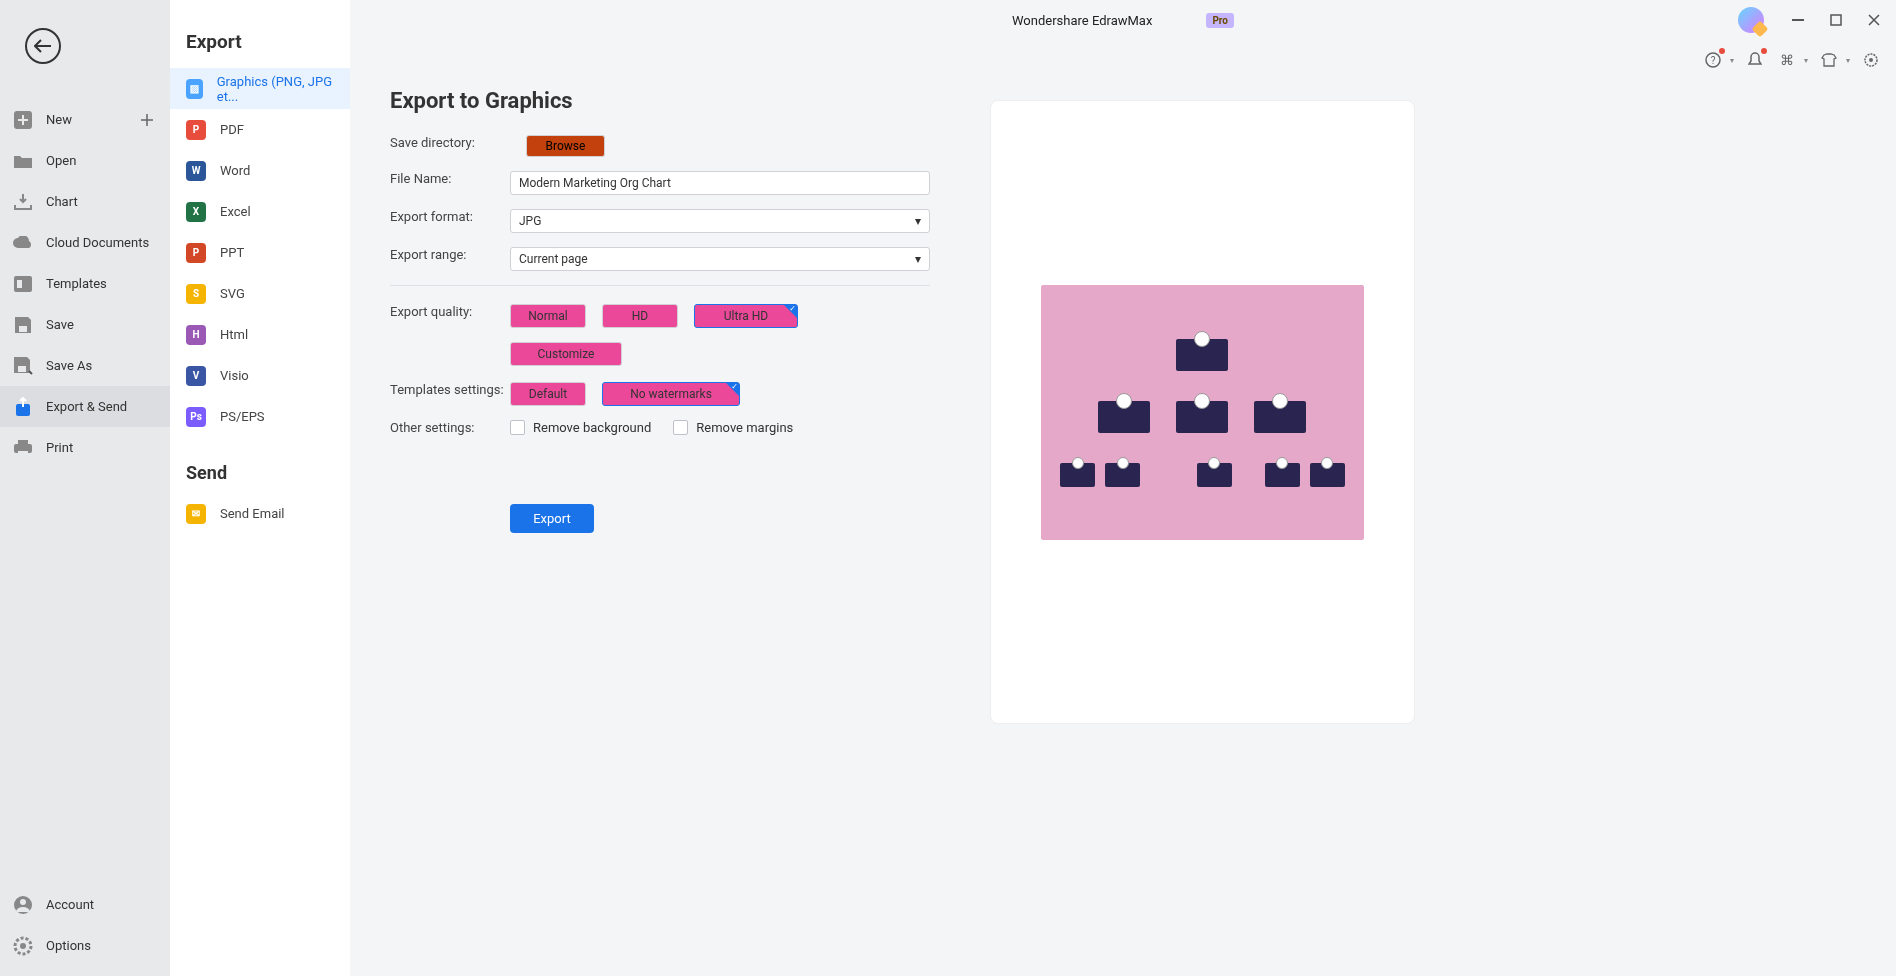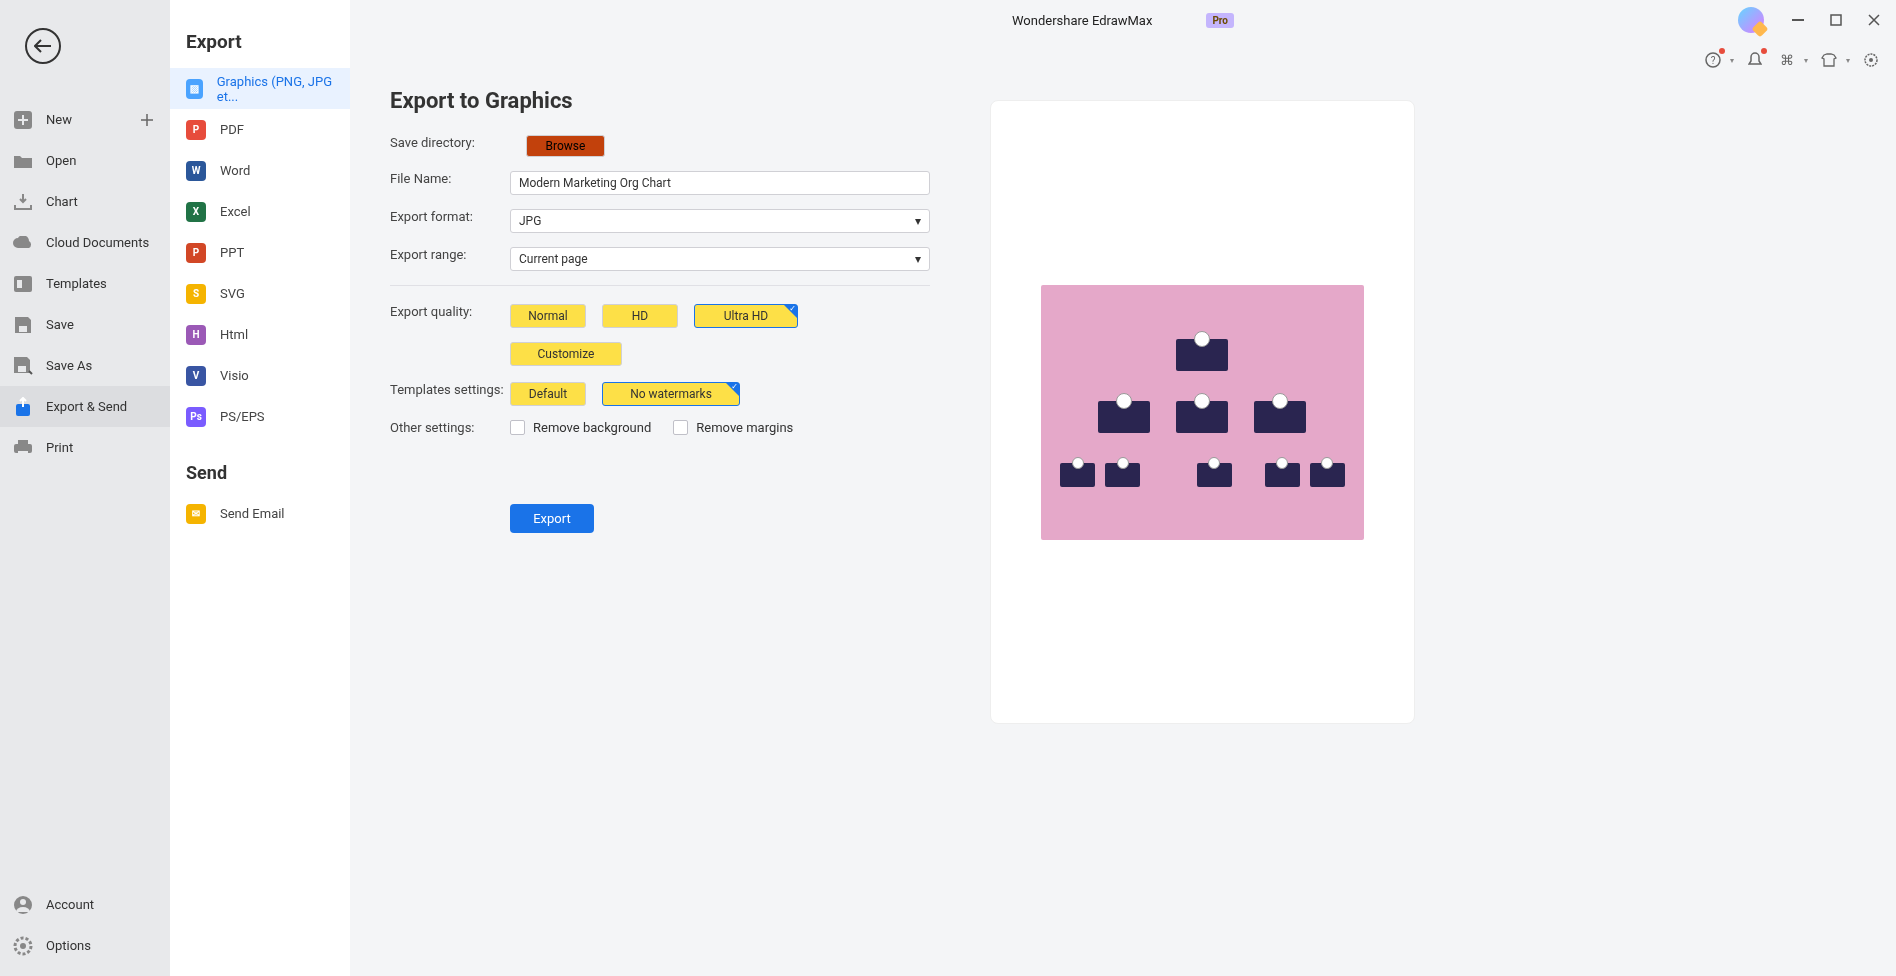--- a/index.html
+++ b/index.html
@@ -40,21 +40,21 @@
 .form-area h1 { font-size: 22px; font-weight: 700; margin-bottom: 22px; }
 .form-row { display: flex; align-items: flex-start; margin-bottom: 14px; }
 .form-label { width: 120px; font-size: 13px; color: #444; }
 .txt-input { flex:1; height: 24px; background: #fff; border: 1px solid #d0d0d5; border-radius: 3px; padding: 0 8px; font-size: 12px; color: #777; display:flex; align-items:center; }
 .file-input { color:#333; }
 .browse-btn { width: 79px; height: 22px; background:#c2410c; border:1px solid #d0d0d5; border-radius:3px; margin-left: 16px; font-size:12px; cursor:pointer; }
 .select-box { flex:1; height:24px; background:#fff; border:1px solid #d0d0d5; border-radius:3px; padding:0 8px; display:flex; align-items:center; justify-content:space-between; font-size:12px; cursor:pointer; }
 .divider { height:1px; background:#e0e0e5; margin:8px 0 18px 0; }
 
 .btn-group { display:flex; gap:16px; }
-.small-btn { height:24px; padding:0 16px; background:#fde047; border:1px solid #d0d0d5; border-radius:3px; font-size:12px; cursor:pointer; display:flex; align-items:center; position:relative; min-width:76px; justify-content:center;}
+.small-btn { height:24px; padding:0 16px; background:#ec4899; border:1px solid #d0d0d5; border-radius:3px; font-size:12px; cursor:pointer; display:flex; align-items:center; position:relative; min-width:76px; justify-content:center;}
 .small-btn.selected { border-color:#1a73e8; }
 .corner-check { position:absolute; top:0; right:0; width:0; height:0; border-left:13px solid transparent; border-top:13px solid #1a73e8; }
 .corner-check::after { content:"✓"; position:absolute; top:-14px; right:1px; font-size:8px; color:#fff; }
 .btn-row-offset { margin-left:120px; margin-top:10px; }
 .cust-btn { width:112px;}
 .chk { display:flex; align-items:center; gap:8px; cursor:pointer;}
 .chk-box { width:15px; height:15px; border:1px solid #c0c0c8; border-radius:2px; background:#fff;}
 
 .export-btn { margin-top: 55px; margin-left:120px; width:84px; height:29px; background:#1a73e8; color:#fff; border:none; border-radius:4px; font-size:13px; cursor:pointer;}
 

